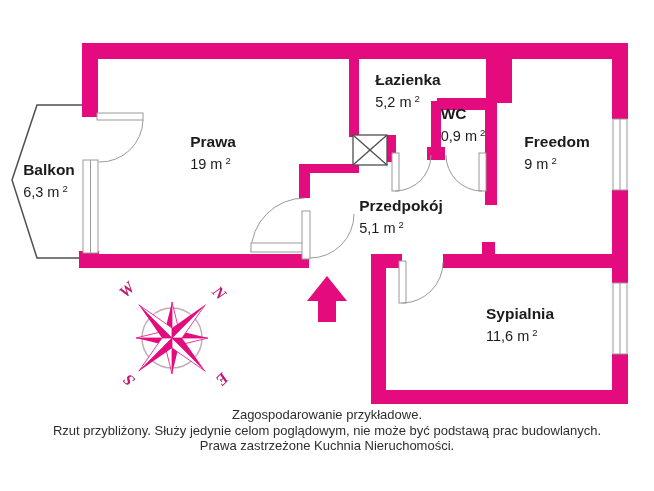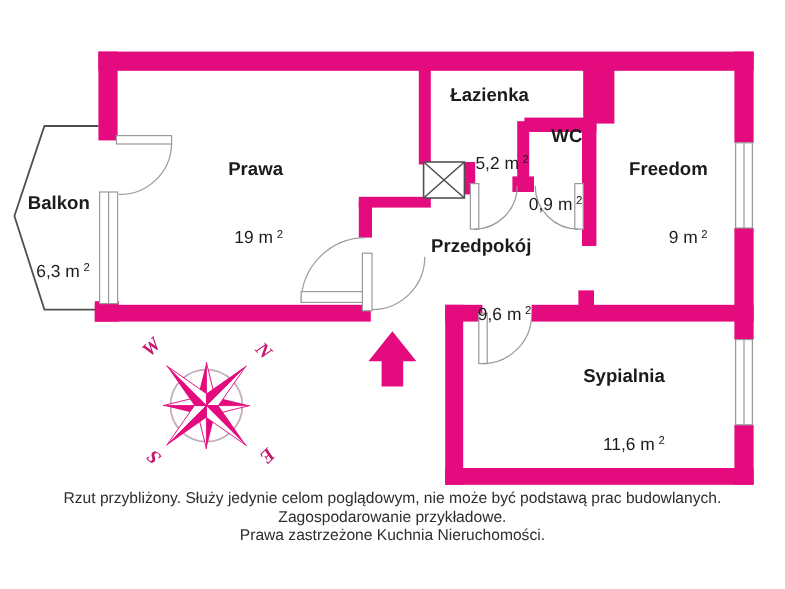--- a/index.html
+++ b/index.html
@@ -1,21 +1,21 @@
 <!DOCTYPE html>
 <html><head>
 <meta charset="utf-8">
 <style>
   html,body{margin:0;padding:0;background:#fff;}
   body{font-family:"Liberation Sans",sans-serif;}
   .stage{position:relative;width:654px;height:491px;background:#fff;overflow:hidden;}
   .plan-svg{position:absolute;left:0;top:0;}
-  .room-label{position:absolute;transform:translateX(-50%);text-align:right;color:#1b1b1b;white-space:nowrap;}
+  .room-label{position:absolute;transform:translateX(-50%);text-align:left;color:#1b1b1b;white-space:nowrap;}
   .room-name{font-weight:bold;font-size:15.5px;line-height:18px;}
-  .room-area{font-size:14.5px;line-height:17px;margin-top:35px;}
+  .room-area{font-size:14.5px;line-height:17px;}
   .room-area sup{font-size:9.5px;margin-left:3px;position:relative;top:1px;}
   .watermark{position:absolute;left:299px;top:40px;font-size:17px;letter-spacing:.5px;
              color:rgba(255,255,255,.88);font-weight:bold;}
   .compass-letter{position:absolute;font-family:"Liberation Serif",serif;font-style:italic;
                   font-weight:bold;font-size:16px;color:#c2186f;
                   transform:translate(-50%,-50%) rotate(var(--r));}
   .disclaimer{position:absolute;left:0;right:0;top:407px;text-align:center;
               font-size:13px;line-height:15.5px;color:#2e2e2e;}
 </style>
 </head>
@@ -141,31 +141,31 @@
   <div class="room-label" style="left:463px;top:105px">
     <div class="room-name">WC</div>
     <div class="room-area"><span>0,9 m</span><sup>2</sup></div>
   </div>
   <div class="room-label" style="left:557px;top:133px">
     <div class="room-name">Freedom</div>
     <div class="room-area"><span>9 m</span><sup>2</sup></div>
   </div>
   <div class="room-label" style="left:401px;top:197px">
     <div class="room-name">Przedpokój</div>
-    <div class="room-area"><span>9,6 m</span><sup>2</sup></div>
+    <div class="room-area"><span>5,1 m</span><sup>2</sup></div>
   </div>
   <div class="room-label" style="left:520px;top:305px">
     <div class="room-name">Sypialnia</div>
     <div class="room-area"><span>11,6 m</span><sup>2</sup></div>
   </div>
 
   <div class="compass-letter" style="left:127px;top:290px;--r:-45deg">W</div>
   <div class="compass-letter" style="left:219px;top:293px;--r:45deg">N</div>
   <div class="compass-letter" style="left:129px;top:380px;--r:-135deg">S</div>
   <div class="compass-letter" style="left:222px;top:379px;--r:135deg">E</div>
 
 
   <div class="disclaimer">
+    <div>Zagospodarowanie przykładowe.</div>
     <div>Rzut przybliżony. Służy jedynie celom poglądowym, nie może być podstawą prac budowlanych.</div>
-    <div>Zagospodarowanie przykładowe.</div>
     <div>Prawa zastrzeżone Kuchnia Nieruchomości.</div>
   </div>
 </div>
 
 </body></html>

